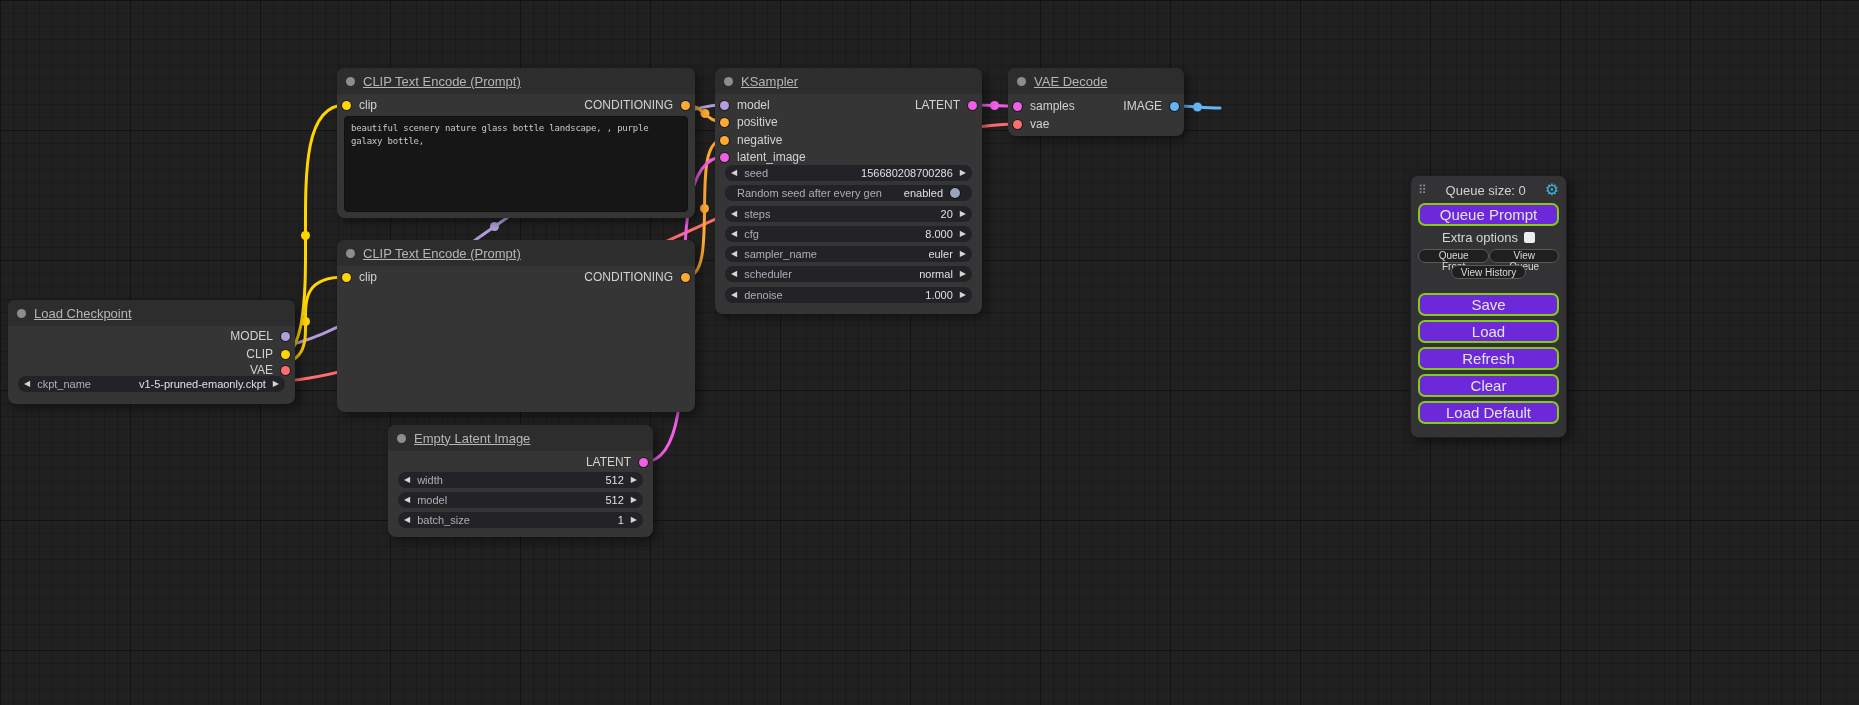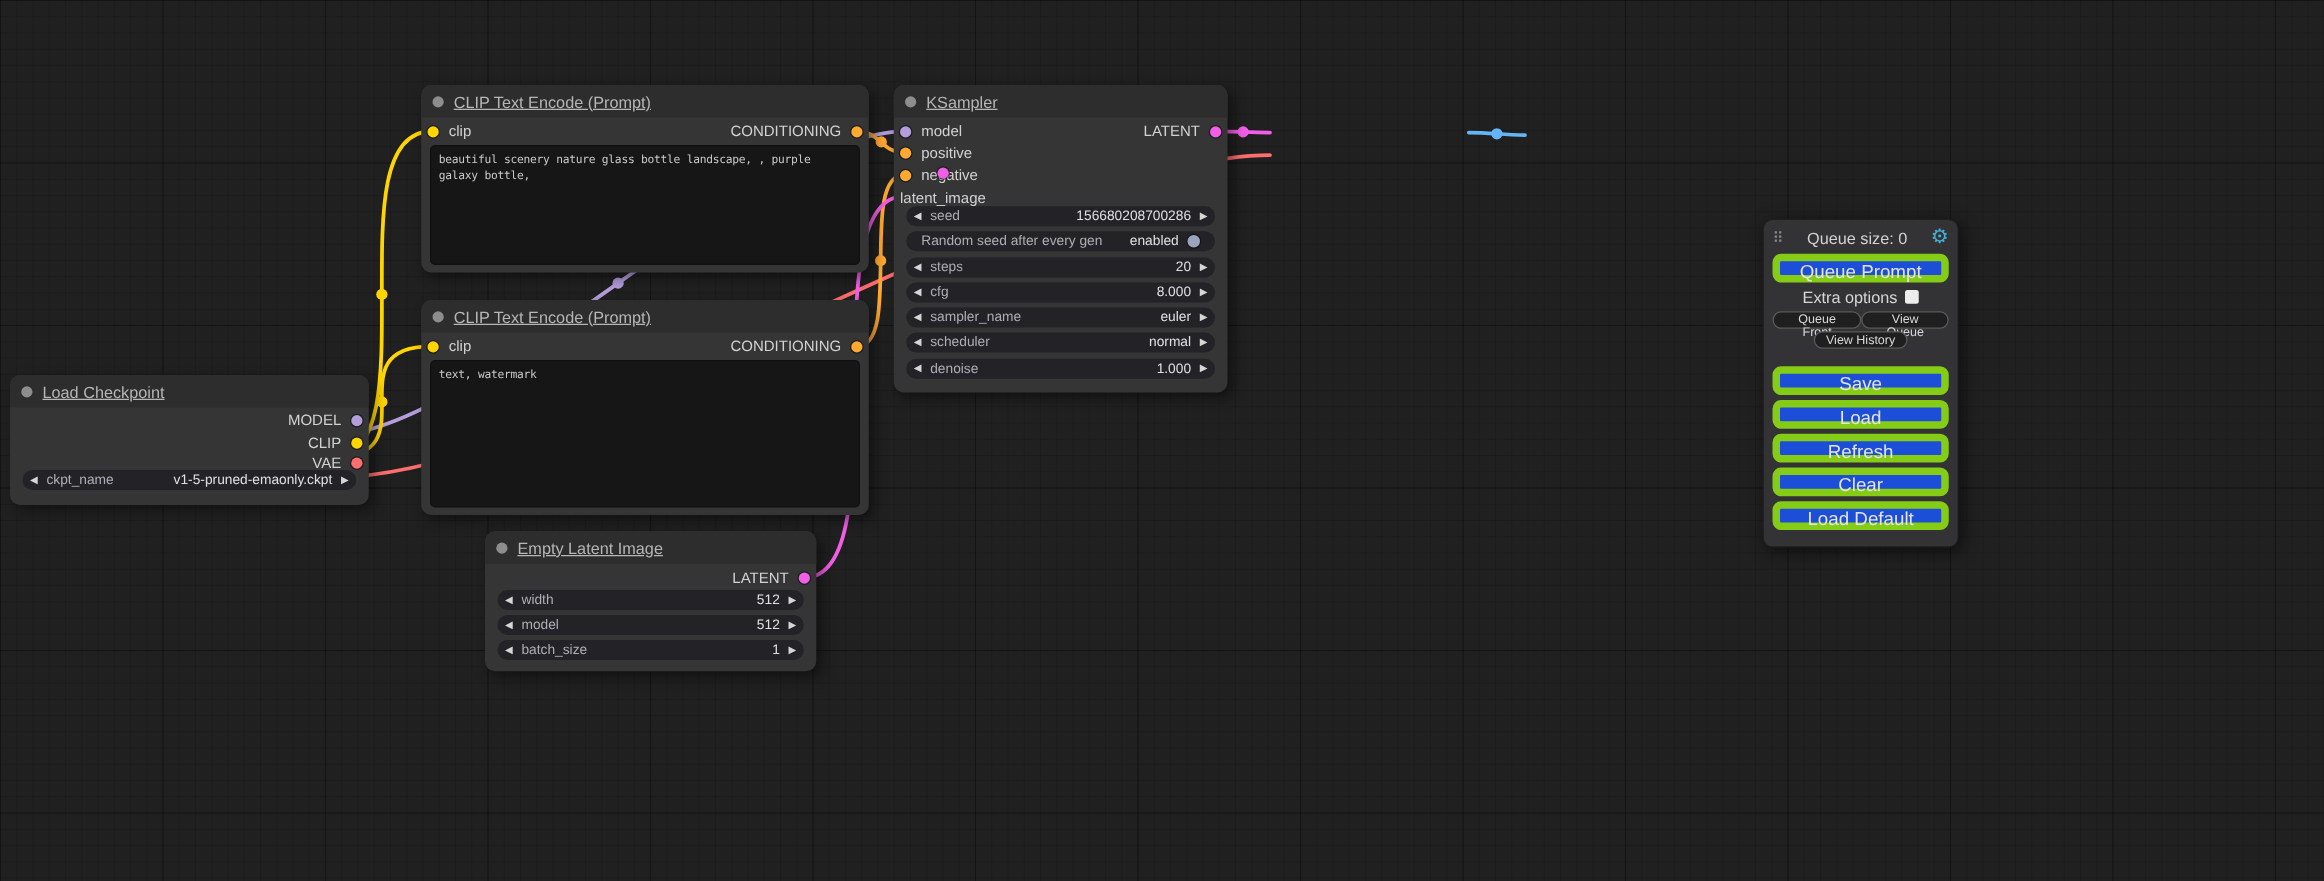--- a/index.html
+++ b/index.html
@@ -74,21 +74,21 @@
     position: absolute; left: 1410px; top: 175px; width: 157px; z-index: 3;
     background: #333336; border: 1px solid #1e1e1e; border-radius: 8px;
     padding: 5px 7px 9px; box-shadow: 3px 3px 12px rgba(0,0,0,0.55);
   }
   .qp-header { display: flex; align-items: center; height: 18px; color: #d2d2d2; font-size: 13px; }
   .drag-handle { color: #8a8a8a; font-size: 12px; cursor: grab; }
   .qp-title { flex: 1; text-align: center; }
   .gear { color: #41b0d5; font-size: 16px; cursor: pointer; line-height: 1; }
   .qp-btn {
     display: block; width: 100%; height: 23px; margin: 4px 0;
-    background: #1d4ed8; border: 6px solid #84cc16; border-radius: 7px;
+    background: #6d28d9; border: 2px solid #84cc16; border-radius: 7px;
     color: #e4e4e4; font-size: 15px; font-family: inherit; cursor: pointer;
   }
   .qp-btn.primary { font-size: 15px; }
   .qp-extra { display: flex; align-items: center; justify-content: center; gap: 6px; color: #d6d6d6; font-size: 13px; margin: 3px 0 4px; }
   .checkbox { width: 11px; height: 11px; background: #ededed; border-radius: 2px; cursor: pointer; }
   .qp-pills { display: flex; justify-content: space-between; margin: 2px 0; }
   .qp-pills.center { justify-content: center; }
   .qp-pill {
     height: 14px; background: #1f1f1f; border: 1px solid #5a5a5a; border-radius: 8px;
     color: #d9d9d9; font-size: 10px; line-height: 11px; padding: 0 9px;
@@ -173,21 +173,20 @@
       <span>CLIP Text Encode (Prompt)</span>
     </div>
     <div class="slot in" style="top:29px;">
       <span class="dot" style="background-color: rgb(255, 213, 0);"></span>
       <span class="slot-label">clip</span>
     </div>
     <div class="slot out" style="top:29px;">
       <span class="dot" style="background-color: rgb(255, 169, 49);"></span>
       <span class="slot-label">CONDITIONING</span>
     </div>
-    <textarea class="prompt-box" style="top: 48px; height: 118px;" spellcheck="false">text, watermark</textarea>
   </div>
 
   <div class="node" style="left:388px; top:425px; width:265px; height:112px;">
     <div class="node-title">
       <span class="title-dot"></span>
       <span>Empty Latent Image</span>
     </div>
     <div class="slot out" style="top:29px;">
       <span class="dot" style="background-color: rgb(242, 94, 230);"></span>
       <span class="slot-label">LATENT</span>
@@ -222,21 +221,21 @@
       <span class="slot-label">model</span>
     </div>
     <div class="slot in" style="top:46px;">
       <span class="dot" style="background-color: rgb(255, 169, 49);"></span>
       <span class="slot-label">positive</span>
     </div>
     <div class="slot in" style="top:64px;text-align:right;">
       <span class="dot" style="background-color: rgb(255, 169, 49);"></span>
       <span class="slot-label">negative</span>
     </div>
-    <div class="slot in" style="top:66px;flex-direction:column;">
+    <div class="slot in" style="top:81px;">
       <span class="dot" style="background-color: rgb(242, 94, 230);"></span>
       <span class="slot-label">latent_image</span>
     </div>
     <div class="slot out" style="top:29px;">
       <span class="dot" style="background-color: rgb(242, 94, 230);"></span>
       <span class="slot-label">LATENT</span>
     </div>
 
     <div class="widget" style="top:97px;">
       <span class="arrow">◀</span>
@@ -274,20 +273,38 @@
       <span class="arrow right">▶</span>
     </div>
     <div class="widget" style="top:219px;">
       <span class="arrow">◀</span>
       <span class="wlabel">denoise</span>
       <span class="wvalue">1.000</span>
       <span class="arrow right">▶</span>
     </div>
   </div>
 
+  <div class="node" style="left:1008px; top:68px; width:176px; height:68px;">
+    <div class="node-title">
+      <span class="title-dot"></span>
+      <span>VAE Decode</span>
+    </div>
+    <div class="slot in" style="top:30px;">
+      <span class="dot" style="background-color: rgb(242, 94, 230);"></span>
+      <span class="slot-label">samples</span>
+    </div>
+    <div class="slot in" style="top:48px;">
+      <span class="dot" style="background-color: rgb(255, 110, 110);"></span>
+      <span class="slot-label">vae</span>
+    </div>
+    <div class="slot out" style="top:30px;">
+      <span class="dot" style="background-color: rgb(100, 181, 246);"></span>
+      <span class="slot-label">IMAGE</span>
+    </div>
+  </div>
 
 
   <div class="queue-panel">
     <div class="qp-header">
       <span class="drag-handle">⠿</span>
       <span class="qp-title">Queue size: 0</span>
       <span class="gear">⚙</span>
     </div>
     <button class="qp-btn primary">Queue Prompt</button>
     <div class="qp-extra">

